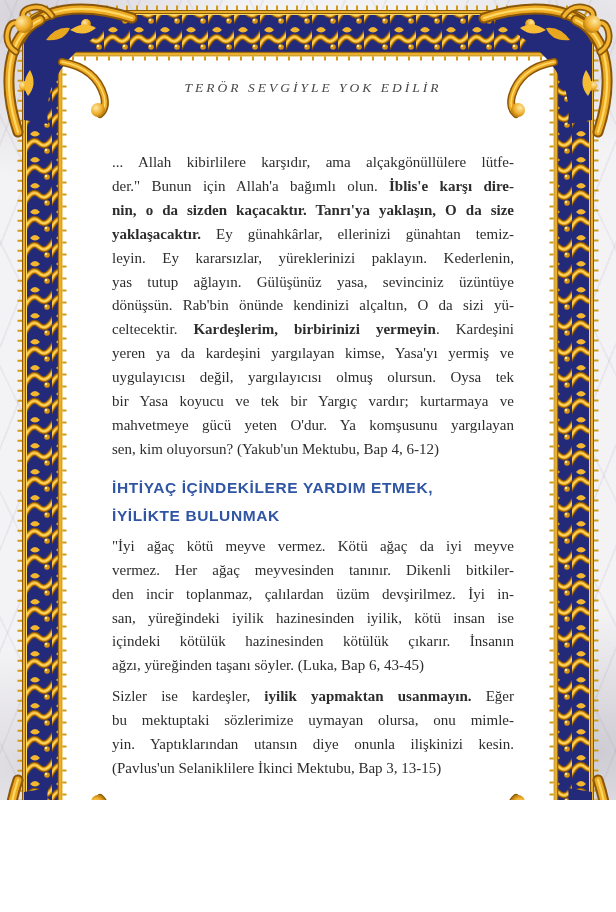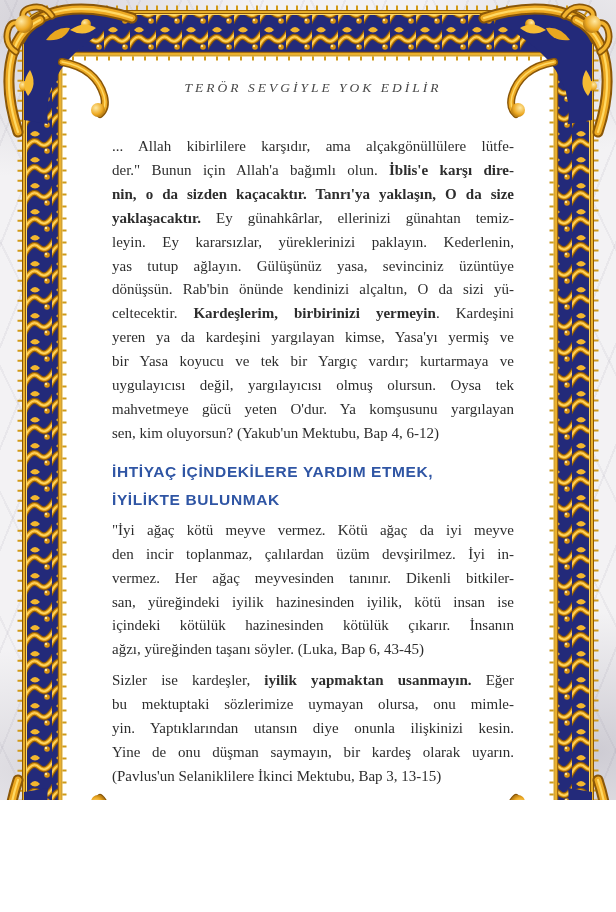--- a/index.html
+++ b/index.html
@@ -19,21 +19,21 @@
     position:absolute;left:58px;top:52px;width:500px;height:808px;
     background:#ffffff;border-radius:8px;
   }
   svg.frame{position:absolute;left:0;top:0;}
   .content{position:absolute;left:112px;top:0;width:402px;z-index:5;}
   .running-header{
     position:absolute;top:80px;left:0;width:100%;text-align:center;
     font-family:"Liberation Serif", serif;font-style:italic;
     font-size:13.5px;letter-spacing:3px;color:#474747;white-space:nowrap;
   }
-  .body-text{position:absolute;top:135px;left:0;width:402px;
+  .body-text{position:absolute;top:151px;left:0;width:402px;
     font-size:15px;line-height:23.9px;color:#2d2d2d;}
   .para{margin:0;}
   .line{text-align:justify;text-align-last:justify;white-space:normal;}
   .line.last{text-align-last:left;}
   .line .b{font-weight:bold;}
   .section-heading{
     margin-top:12px;margin-bottom:4px;
     font-family:"Liberation Sans", sans-serif;font-weight:bold;
     font-size:15.5px;line-height:28.5px;letter-spacing:.6px;color:#2f55a4;
   }
@@ -129,44 +129,43 @@
       <div class="para">
           <div class="line"><span>... Allah kibirlilere karşıdır, ama alçakgönüllülere lütfe-</span></div>
           <div class="line"><span>der." Bunun için Allah'a bağımlı olun. </span><span class="b">İblis'e karşı dire-</span></div>
           <div class="line"><span class="b">nin, o da sizden kaçacaktır. Tanrı'ya yaklaşın, O da size</span></div>
           <div class="line"><span class="b">yaklaşacaktır.</span><span> Ey günahkârlar, ellerinizi günahtan temiz-</span></div>
           <div class="line"><span>leyin. Ey kararsızlar, yüreklerinizi paklayın. Kederlenin,</span></div>
           <div class="line"><span>yas tutup ağlayın. Gülüşünüz yasa, sevinciniz üzüntüye</span></div>
           <div class="line"><span>dönüşsün. Rab'bin önünde kendinizi alçaltın, O da sizi yü-</span></div>
           <div class="line"><span>celtecektir. </span><span class="b">Kardeşlerim, birbirinizi yermeyin</span><span>. Kardeşini</span></div>
           <div class="line"><span>yeren ya da kardeşini yargılayan kimse, Yasa'yı yermiş ve</span></div>
+          <div class="line"><span>uygulayıcısı değil, yargılayıcısı olmuş olursun. Oysa tek</span></div>
           <div class="line"><span>bir Yasa koyucu ve tek bir Yargıç vardır; kurtarmaya ve</span></div>
-          <div class="line"><span>uygulayıcısı değil, yargılayıcısı olmuş olursun. Oysa tek</span></div>
           <div class="line"><span>mahvetmeye gücü yeten O'dur. Ya komşusunu yargılayan</span></div>
           <div class="line last"><span>sen, kim oluyorsun? (Yakub'un Mektubu, Bap 4, 6-12)</span></div>
         </div>
 
       <div class="section-heading">
         <div>İHTİYAÇ İÇİNDEKİLERE YARDIM ETMEK,</div>
         <div>İYİLİKTE BULUNMAK</div>
       </div>
 
       <div class="para">
           <div class="line"><span>"İyi ağaç kötü meyve vermez. Kötü ağaç da iyi meyve</span></div>
+          <div class="line"><span>vermez. Her ağaç meyvesinden tanınır. Dikenli bitkiler-</span></div>
           <div class="line"><span>den incir toplanmaz, çalılardan üzüm devşirilmez. İyi in-</span></div>
-          <div class="line"><span>vermez. Her ağaç meyvesinden tanınır. Dikenli bitkiler-</span></div>
           <div class="line"><span>san, yüreğindeki iyilik hazinesinden iyilik, kötü insan ise</span></div>
           <div class="line"><span>içindeki kötülük hazinesinden kötülük çıkarır. İnsanın</span></div>
           <div class="line last"><span>ağzı, yüreğinden taşanı söyler. (Luka, Bap 6, 43-45)</span></div>
         </div>
 
       <div class="para" style="margin-top:7px">
           <div class="line"><span>Sizler ise kardeşler, </span><span class="b">iyilik yapmaktan usanmayın.</span><span> Eğer</span></div>
           <div class="line"><span>bu mektuptaki sözlerimize uymayan olursa, onu mimle-</span></div>
           <div class="line"><span>yin. Yaptıklarından utansın diye onunla ilişkinizi kesin.</span></div>
-          <div class="line"><span>Yine de onu düşman saymayın, bir kardeş olarak uyarın.</span></div>
           <div class="line last"><span>(Pavlus'un Selaniklilere İkinci Mektubu, Bap 3, 13-15)</span></div>
         </div>
     </div>
 
     <div class="page-number">122</div>
   </div>
 </div>
 
 </body></html>

